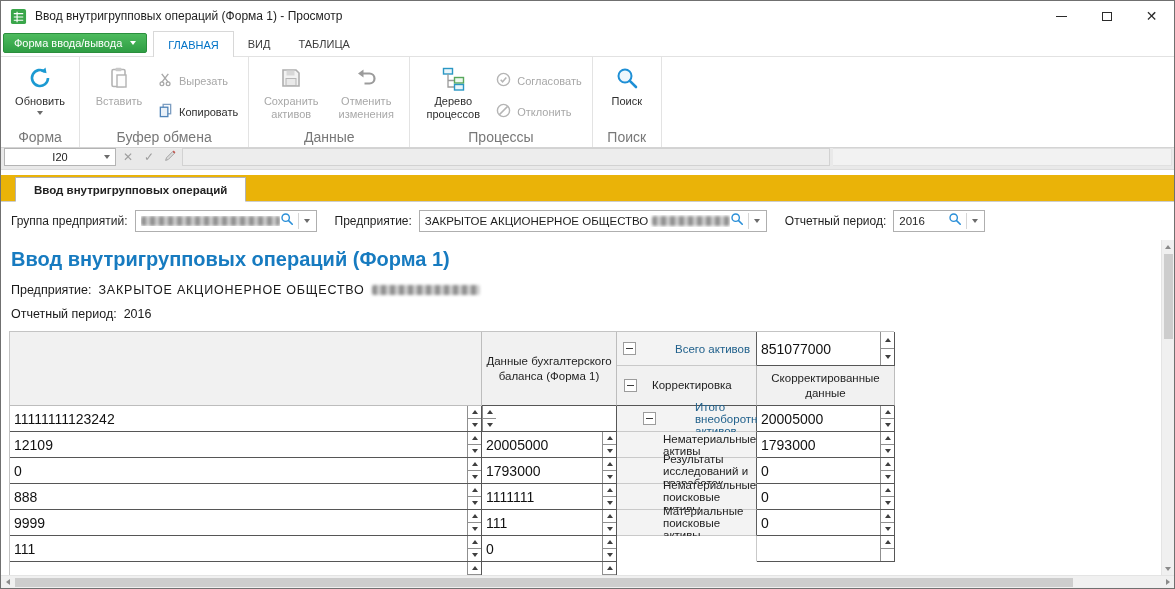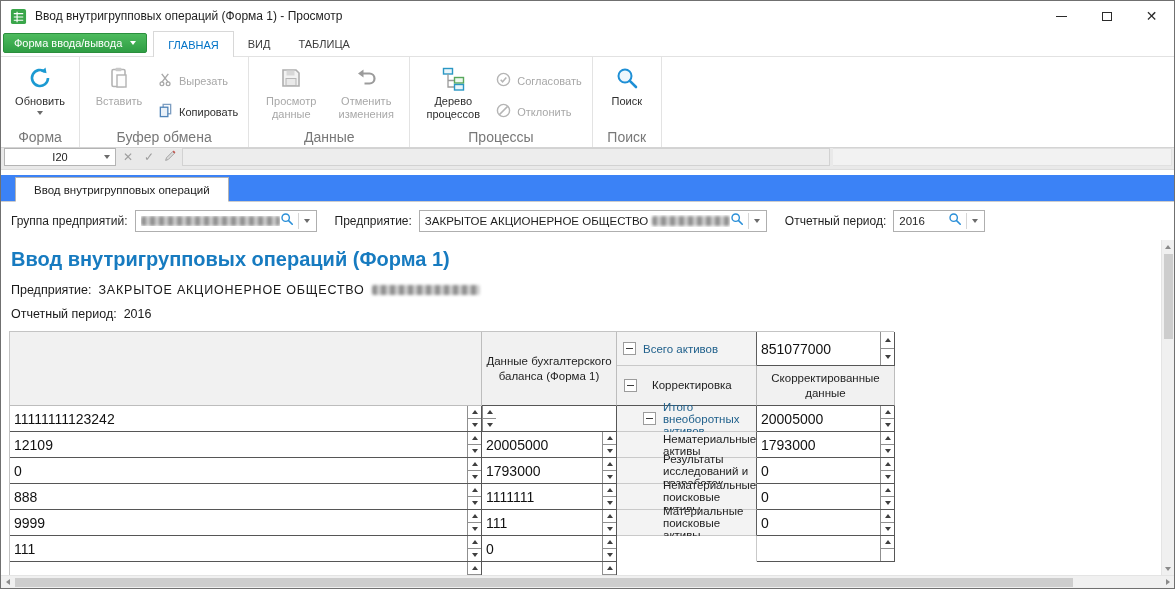--- a/index.html
+++ b/index.html
@@ -38,21 +38,21 @@
   .formula-bar{height:22px;background:#e9e9e9;display:flex;flex:0 0 auto;border-bottom:1px solid #dcdcdc;padding-left:3px;gap:3px;}
   .cellref{width:112px;height:18px;background:#fff;border:1px solid #b4b4b4;display:flex;align-items:center;justify-content:center;font-size:11px;color:#222;position:relative;}
   .cellref .caret-down{position:absolute;right:5px;}
   .fbtn{width:18px;height:18px;display:flex;align-items:center;justify-content:center;font-size:12px;color:#9e9e9e;}
   .formula-input{flex:0 0 648px;height:18px;background:#ededed;border:1px solid #d2d2d2;}
   .formula-extra{flex:1;height:18px;background:#f2f2f2;border:1px solid #e1e1e1;border-left:none;margin-right:2px;}
 
   .gap-strip{height:5px;background:#fff;flex:0 0 auto;}
 
   
-  .doctab-row{height:27px;display:flex;align-items:flex-end;border-bottom:1px solid #cdcdcd;flex:0 0 auto;background:#3b82f6;}
+  .doctab-row{height:27px;display:flex;align-items:flex-end;border-bottom:1px solid #cdcdcd;flex:0 0 auto;background:#eab308;font-weight:bold;}
   .doctab{margin-left:14px;margin-bottom:-1px;height:25px;padding:0 18px;display:flex;align-items:center;background:#fff;border:1px solid #b3b3b3;border-bottom:1px solid #fff;font-size:11.5px;color:#222;}
 
   
   .main{flex:1;display:flex;flex-direction:column;position:relative;overflow:hidden;background:#fff;}
   .filter-row{height:38px;display:flex;align-items:center;padding:0 10px;flex:0 0 auto;}
   .flabel{font-size:12px;color:#1f1f1f;white-space:nowrap;}
   .fbox{height:22px;border:1px solid #afafaf;background:#fff;display:flex;align-items:center;padding-left:5px;margin-left:7px;}
   .ftext{font-size:11.5px;color:#1f1f1f;flex:1;white-space:nowrap;overflow:hidden;display:flex;align-items:center;gap:4px;}
   .fsep{width:1px;height:16px;background:#d6d6d6;margin:0 3px 0 4px;flex:0 0 auto;}
   .fcaret{padding:0 6px 0 2px;display:flex;align-items:center;height:100%;}
@@ -71,21 +71,21 @@
   .h-corner{grid-column:1;grid-row:1/3;}
   .h-balance{grid-column:2;grid-row:1/3;border-bottom-color:#565656;}
   .h-adjgroup{grid-column:3/5;grid-row:1;justify-content:flex-start;padding-left:7px;gap:8px;text-align:left;}
   .h-adj{grid-column:3;grid-row:2;justify-content:flex-start;padding-left:7px;gap:8px;border-bottom-color:#565656;}
   .h-adjdata{grid-column:4;grid-row:2;border-bottom-color:#565656;}
   .rowwrap{display:contents;}
   .c-label{background:#f3f3f3;border-right:1px solid #5e5e5e;border-bottom:1px solid #c9c9c9;display:flex;align-items:center;font-size:11.5px;color:#1e1e1e;}
   .lvl0{padding-left:6px;}
   .lvl1{padding-left:26px;}
   .lvl2{padding-left:46px;}
-  .group .lbl{color:#21618c;}
+  .group .lbl{color:#21618c;margin-left:32px;}
   .expander{width:13px;height:13px;border:1px solid #9c9c9c;background:#fff;display:inline-flex;align-items:center;justify-content:center;margin-right:7px;flex:0 0 auto;}
   .expander::after{content:"";width:7px;height:1px;background:#3c3c3c;}
   .c-val{background:#fff;border-right:1px solid #565656;border-bottom:1px solid #565656;display:flex;align-items:stretch;}
   .num{flex:1;display:flex;align-items:center;padding:8px 4px;font-size:14px;color:#111;white-space:nowrap;overflow:hidden;}
   .spin{flex:0 0 14px;display:flex;flex-direction:column;border-left:1px solid #8f8f8f;}
   .sb{flex:1;display:flex;align-items:center;justify-content:center;background:#fff;}
   .sb + .sb{border-top:1px solid #8f8f8f;}
   .tri-up{width:0;height:0;border-left:3px solid transparent;border-right:3px solid transparent;border-bottom:4px solid #3f3f3f;}
   .tri-down{width:0;height:0;border-left:3px solid transparent;border-right:3px solid transparent;border-top:4px solid #3f3f3f;}
   .c-label.partial{background:#fff;border-right-color:#c9c9c9;border-bottom-color:#fff;}
@@ -198,21 +198,21 @@
 
     <div class="rgroup">
       <div class="btn-large disabled" style="width:74px">
         <span class="bicon">
           <svg width="26" height="24" viewBox="0 0 24 24">
               <path d="M4 4h13l3 3v13H4z" fill="#f2f2f2" stroke="#aeaeae" stroke-width="1.6"></path>
               <rect x="7.5" y="4.5" width="8" height="5" fill="#d7d7d7"></rect>
               <rect x="7" y="12.5" width="10" height="7" fill="#e9e9e9" stroke="#b6b6b6"></rect>
             </svg>
         </span>
-        <span>Просмотр данные</span>
+        <span>Сохранить активов</span>
       </div>
       <div class="btn-large disabled" style="width:76px">
         <span class="bicon">
           <svg width="24" height="24" viewBox="0 0 24 24">
               <path d="M8.5 7.5h7a5 5 0 0 1 0 10h-5" fill="none" stroke="#9b9b9b" stroke-width="2.2"></path>
               <path d="M9.5 3.5L4 7.5l5.5 4z" fill="#9b9b9b"></path>
             </svg>
         </span>
         <span>Отменить изменения</span>
       </div>

